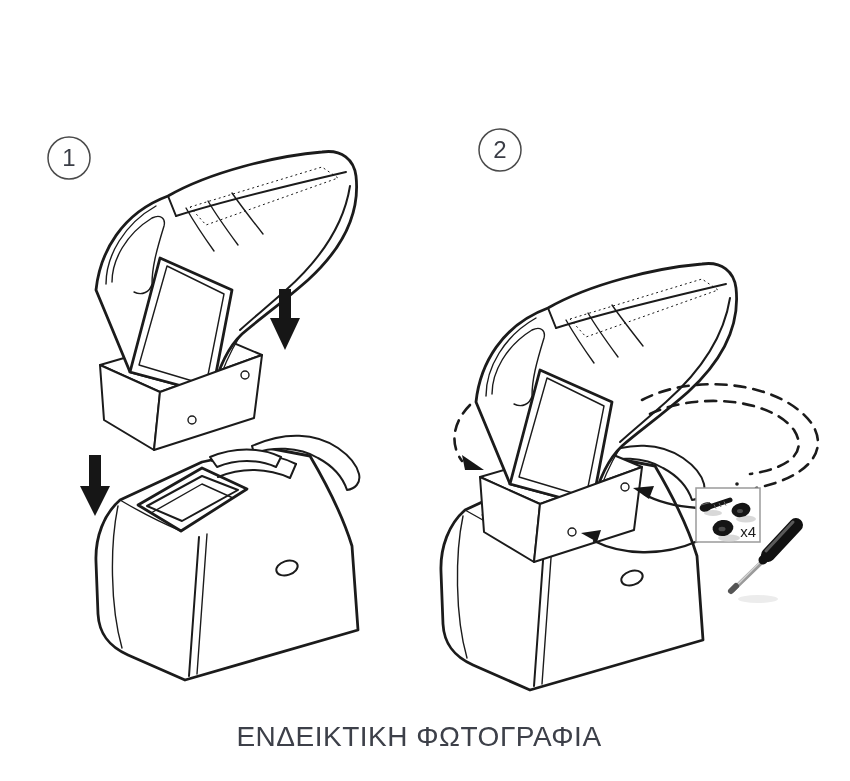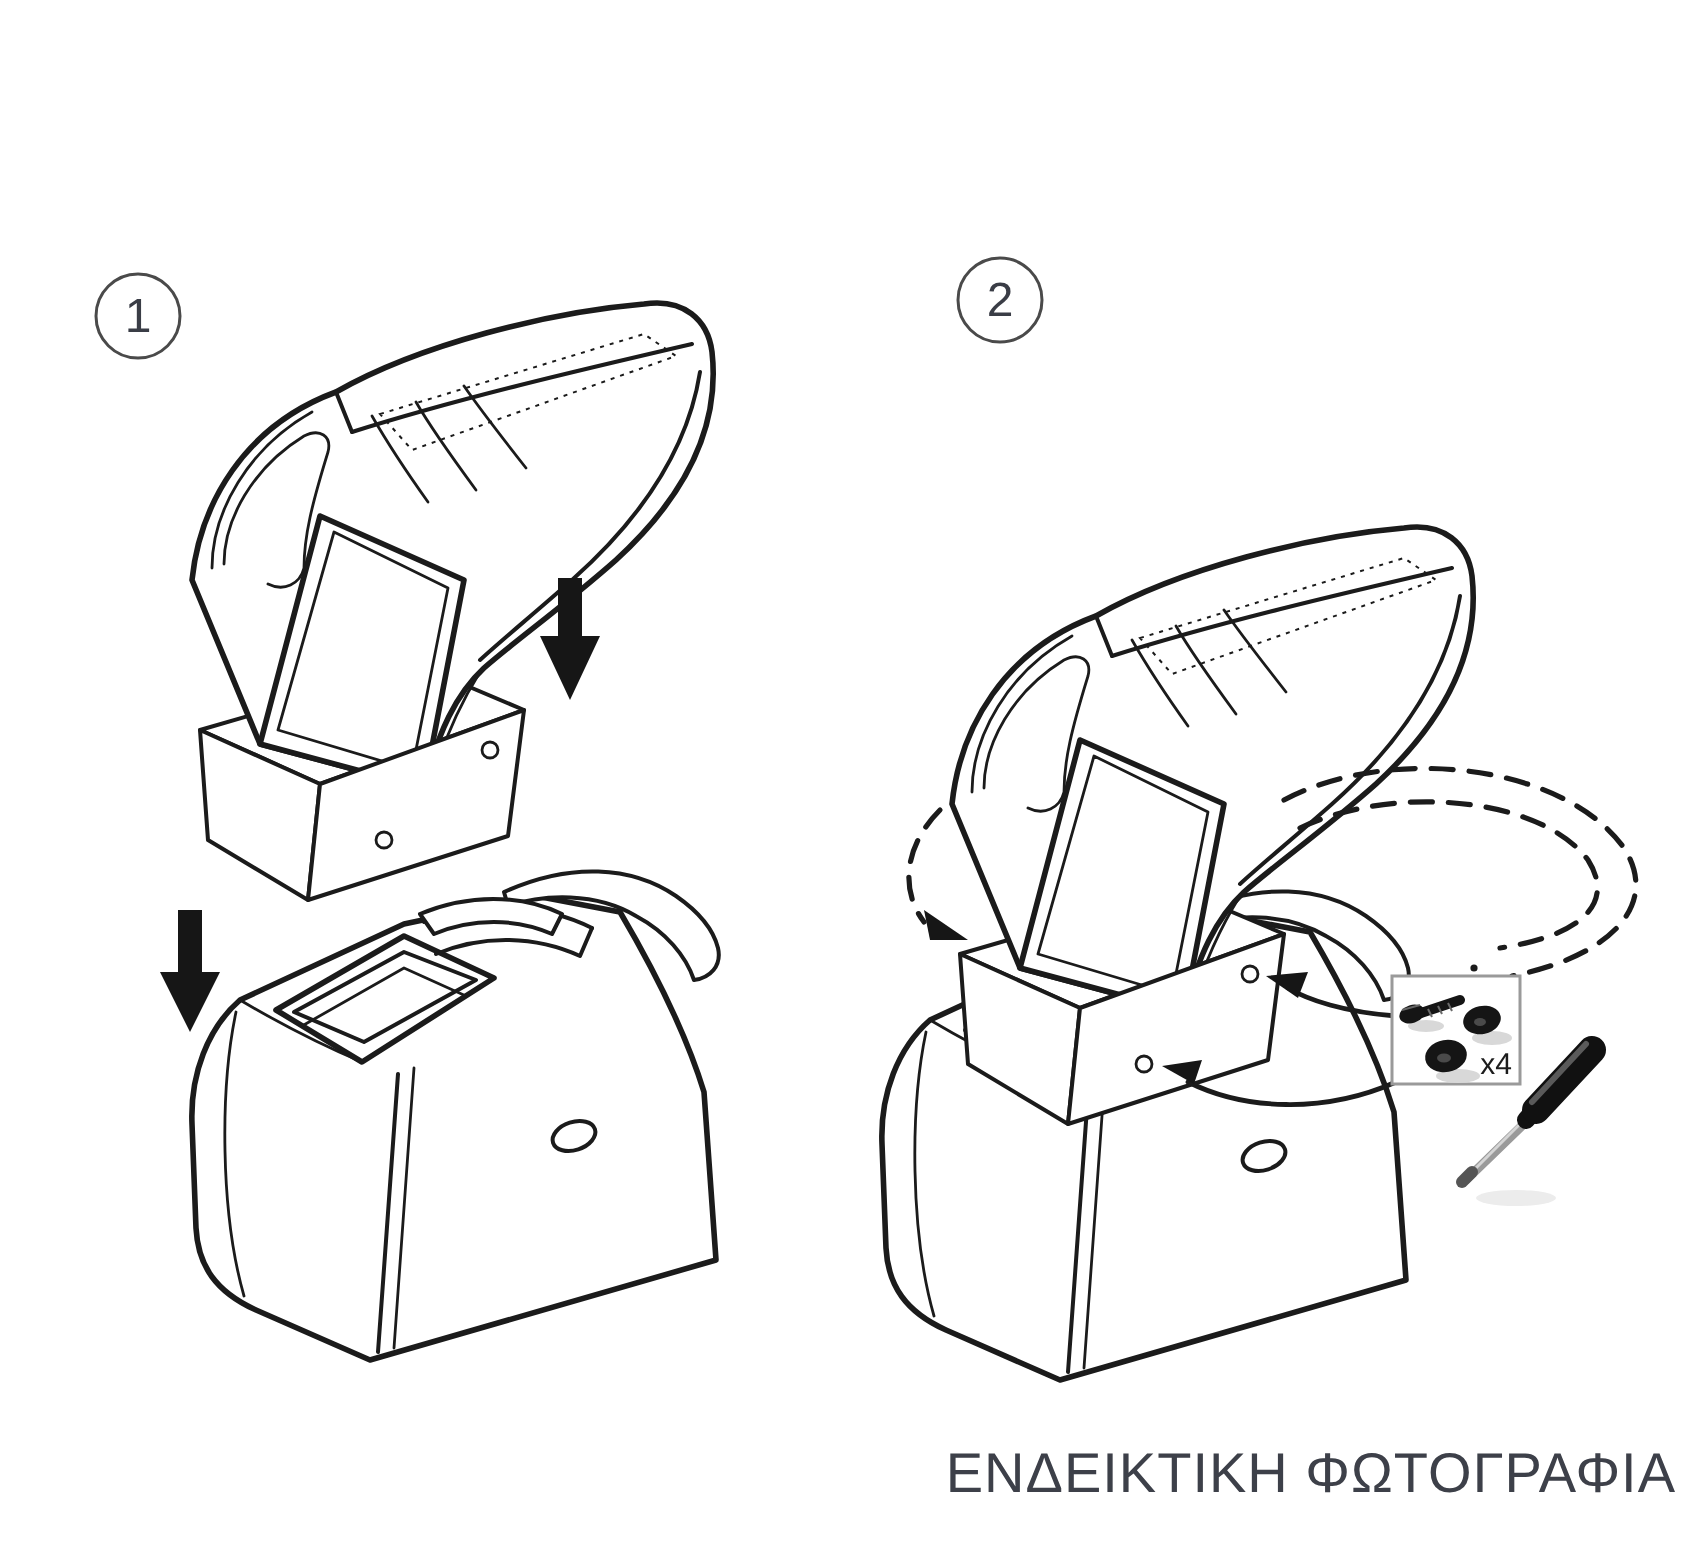--- a/index.html
+++ b/index.html
@@ -22,21 +22,21 @@
   .star  { fill: #ffffff; stroke: #2a2a2a; stroke-width: 1.1; }
 
   .step-circle { fill: #ffffff; stroke: #4a4a4a; stroke-width: 1.5; }
   .step-num    { font: 24px "Liberation Sans", sans-serif; fill: #3a3d46; text-anchor: middle; }
 
   .box-border { fill: #ffffff; stroke: #9a9a9a; stroke-width: 1.5; }
   .qty  { font: 15px "Liberation Sans", sans-serif; fill: #1c1c1c; text-anchor: end; }
 
   .caption {
     position: absolute; top: 721px; left: 0; right: 12px;
-    text-align: right; font-size: 28px; letter-spacing: 0.5px;
+    text-align: center; font-size: 28px; letter-spacing: 0.5px;
     color: #3d4049;
   }
 </style>
 </head>
 <body>
 
 <div class="stage">
 <svg width="850" height="781" viewBox="0 0 850 781">
   <defs>
     <pattern id="starPat" width="23" height="21" patternUnits="userSpaceOnUse" patternTransform="rotate(12)">

